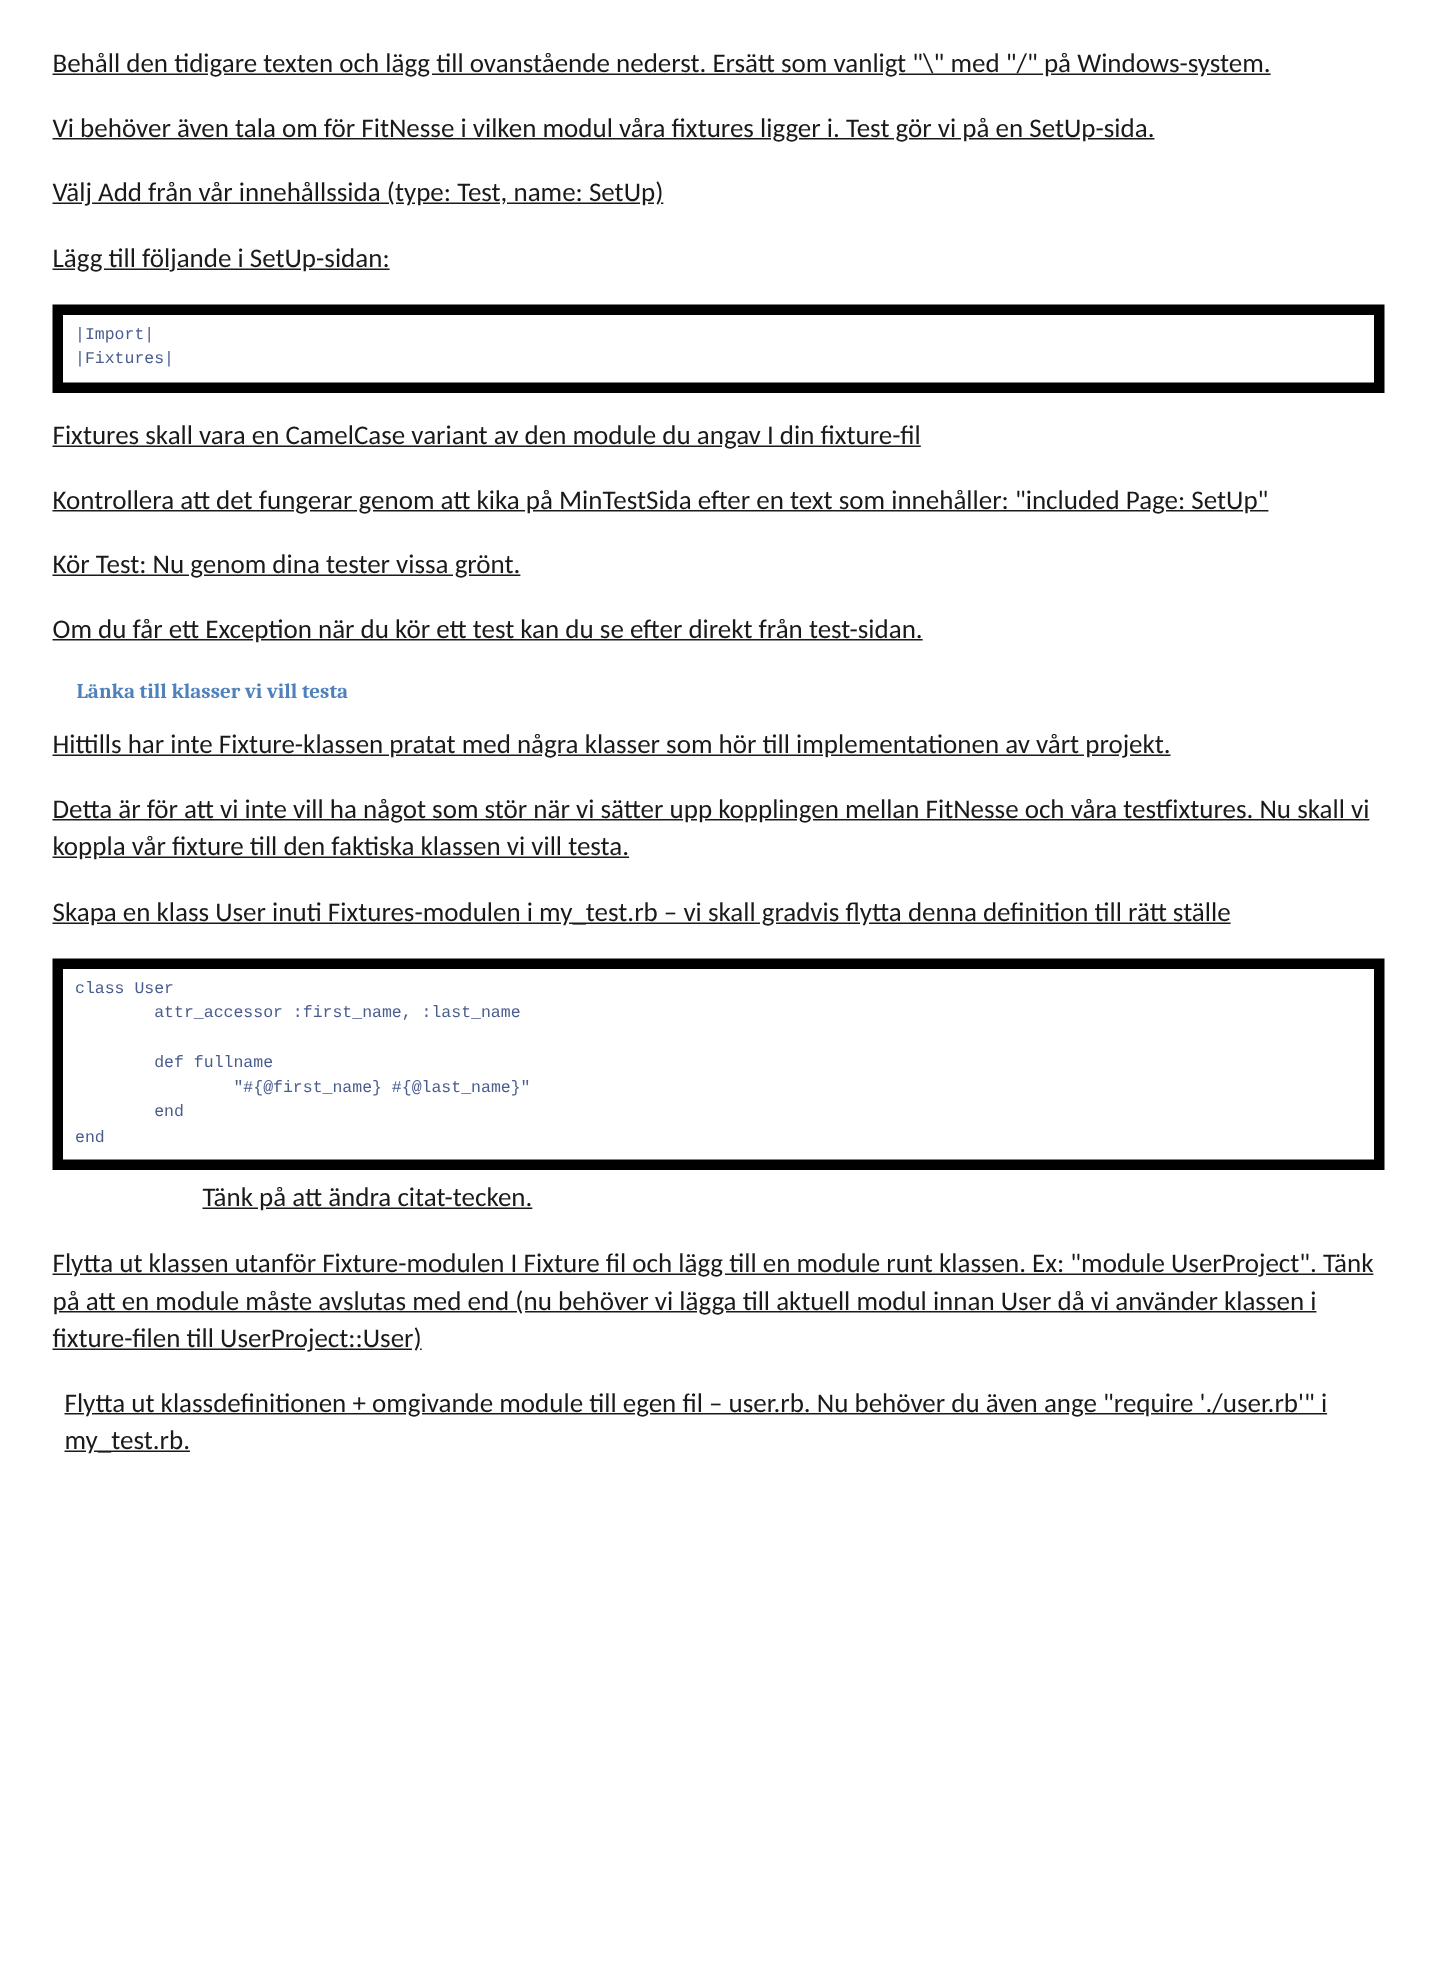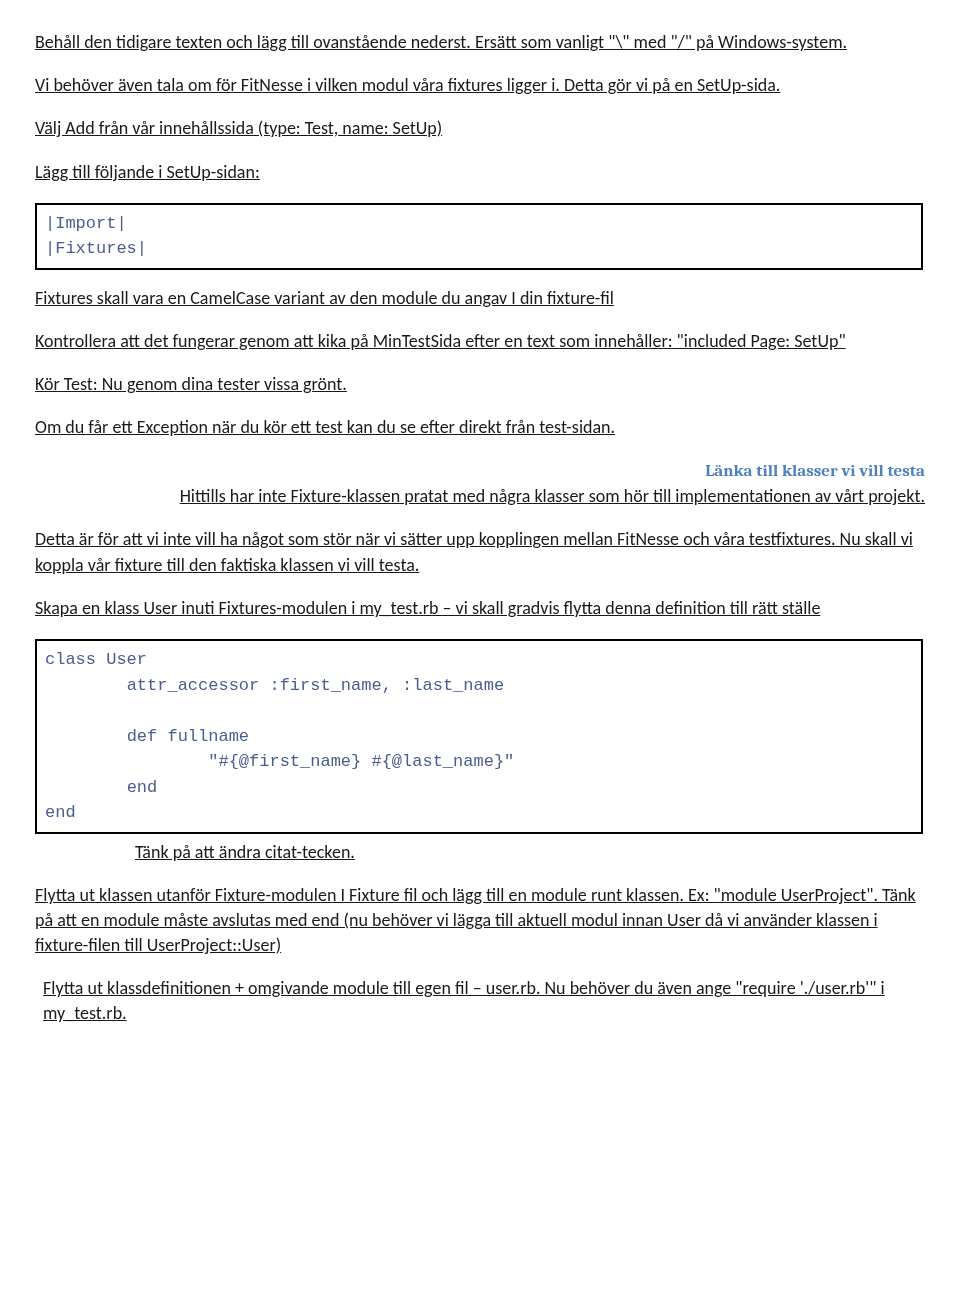--- a/index.html
+++ b/index.html
@@ -11,59 +11,57 @@
       color: #1a1a1a;
       background: #fff;
       width: 960px;
       box-sizing: border-box;
     }
     p {
       margin: 0 0 18px 0;
       text-decoration: underline;
     }
     .code-box {
-      border: 2px solid #000000;
+      border: 7px solid #000000;
       padding: 6px 8px;
       font-family: Consolas, "Courier New", monospace;
-      font-size: 17px;
+      font-size: 11px;
       color: #4a5d8f;
       margin: 0 2px 6px 0;
       white-space: pre-wrap;
       line-height: 1.5;
     }
     .after-box {
       margin-top: 16px;
       margin-bottom: 18px;
     }
     h2.section-heading {
       font-family: Cambria, Georgia, serif;
-      font-size: 17px;
+      font-size: 14px;
       font-weight: bold;
       color: #4f81bd;
-      margin: 18px 0 2px 2px;
-      text-align: right;
+      margin: 18px 0 2px 16px;
     }
     .after-heading {
-      margin-top: 2px;
-      text-align: right;
+      margin-top: 14px;
     }
     .indent-note {
       margin-left: 100px;
       margin-bottom: 18px;
     }
     .slight-indent {
       margin-left: 8px;
     }
   </style>
 </head>
 <body>
 
 <p>Behåll den tidigare texten och lägg till ovanstående nederst. Ersätt som vanligt "\" med "/" på Windows-system.</p>
 
-<p>Vi behöver även tala om för FitNesse i vilken modul våra fixtures ligger i. Detta gör vi på en SetUp-sida.</p>
+<p>Vi behöver även tala om för FitNesse i vilken modul våra fixtures ligger i. Test gör vi på en SetUp-sida.</p>
 
 <p>Välj Add från vår innehållssida (type: Test, name: SetUp)</p>
 
 <p>Lägg till följande i SetUp-sidan:</p>
 
 <div class="code-box">|Import|
 |Fixtures|</div>
 
 <p class="after-box">Fixtures skall vara en CamelCase variant av den module du angav I din fixture-fil</p>
 

